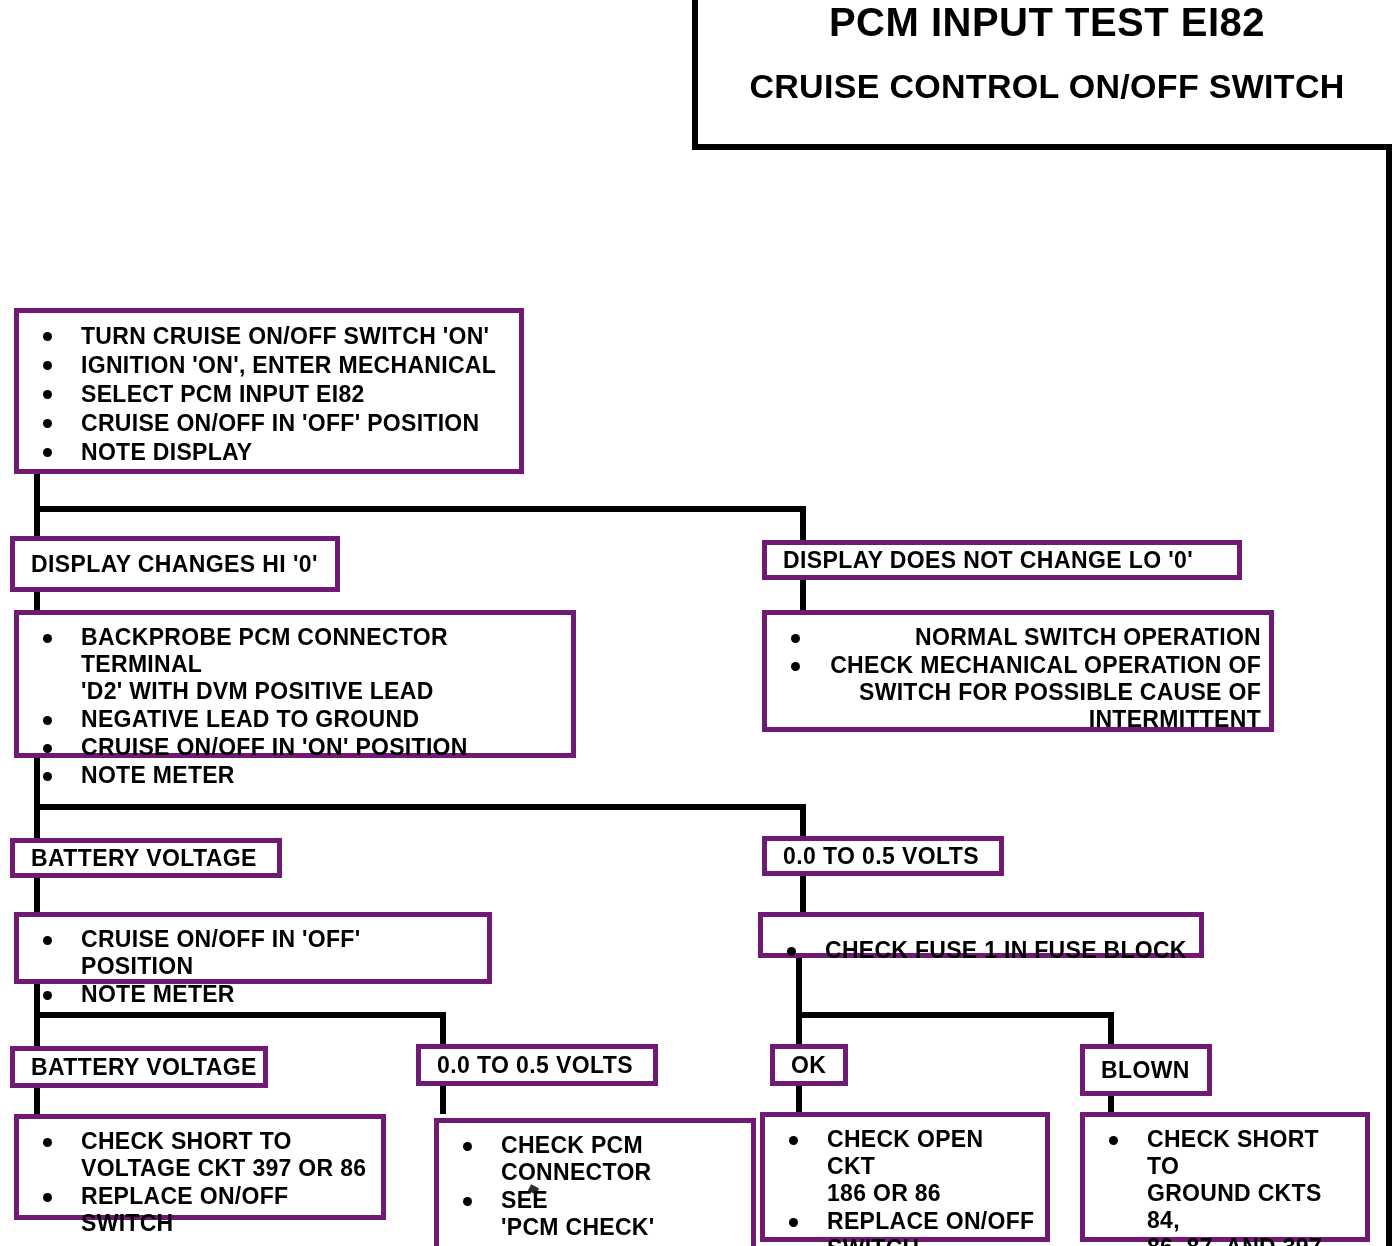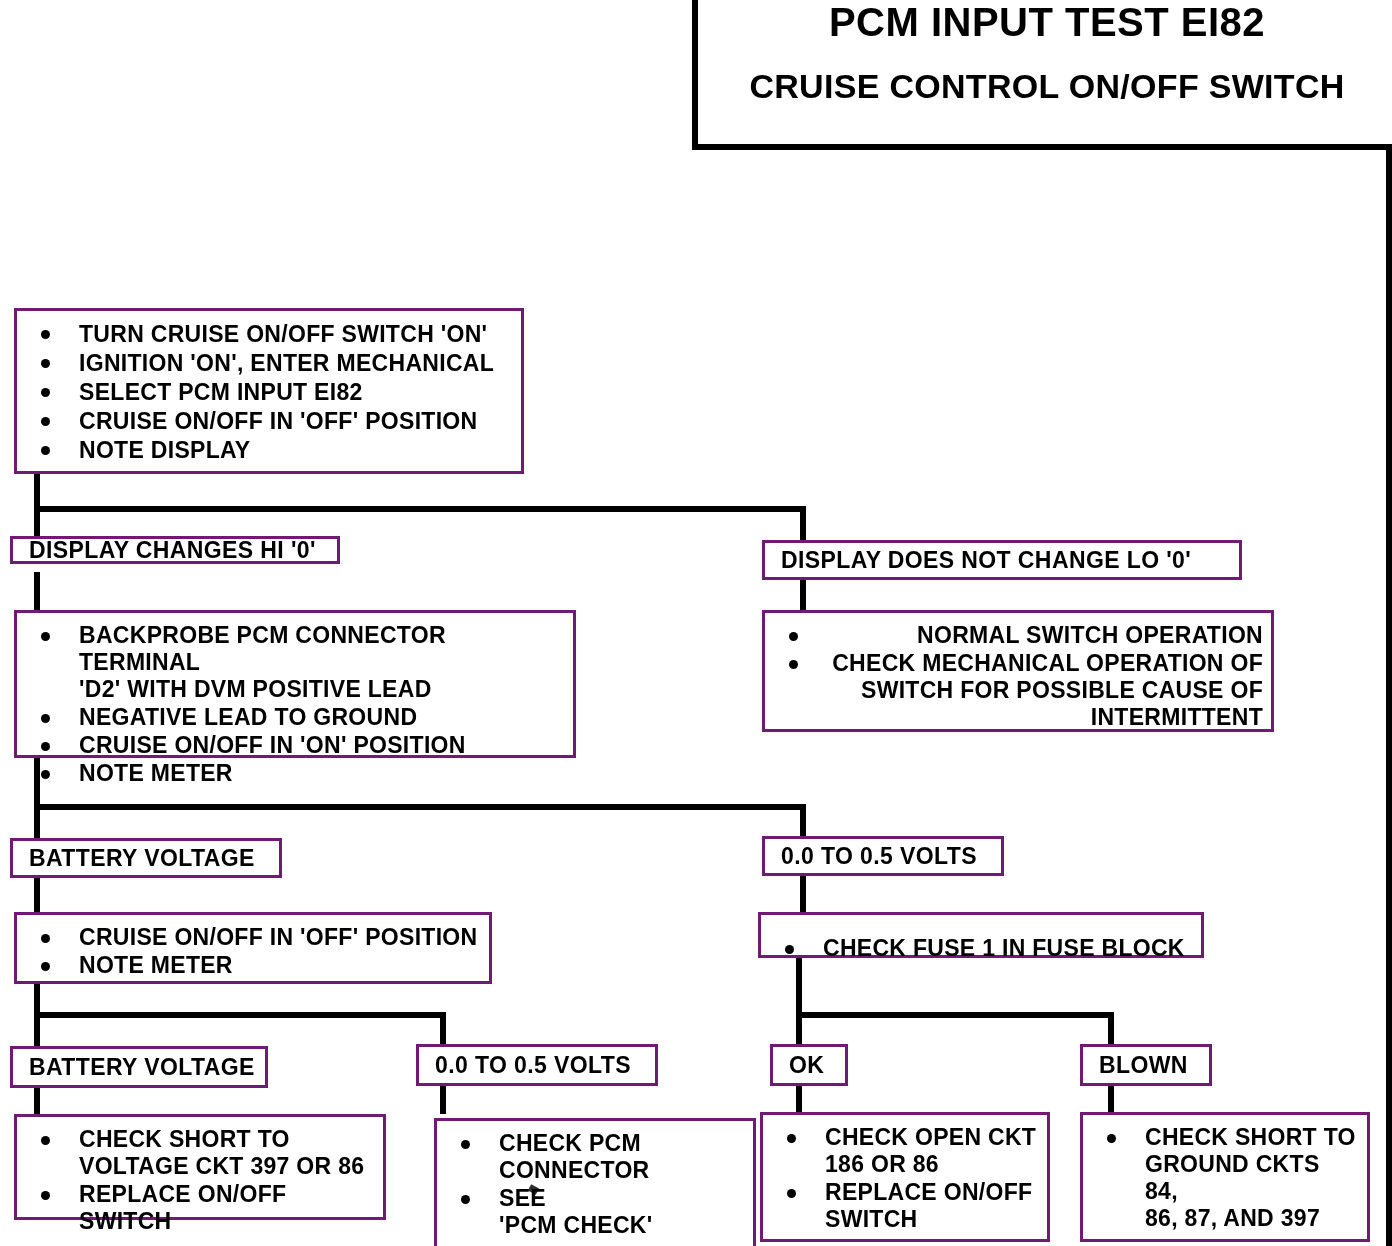--- a/index.html
+++ b/index.html
@@ -41,21 +41,21 @@
   #title-sub {
     font-size: 34px;
     font-weight: bold;
     letter-spacing: 0.3px;
     margin-top: 22px;
     white-space: nowrap;
   }
 
   
   .node {
-    border: 3px solid #701a75;
+    border: 5px solid #701a75;
     background: #fff;
     z-index: 5;
   }
   .label-node {
     display: flex;
     align-items: center;
     padding-left: 16px;
   }
   .label-node .label-text {
     font-size: 23px;
@@ -146,21 +146,21 @@
 <div class="abs node" id="n-step1" style="left:14px; top:308px; width:510px; height:166px;">
   <ul class="bullets">
     <li>TURN CRUISE ON/OFF SWITCH 'ON'</li>
     <li>IGNITION 'ON', ENTER MECHANICAL</li>
     <li>SELECT PCM INPUT EI82</li>
     <li>CRUISE ON/OFF IN 'OFF' POSITION</li>
     <li>NOTE DISPLAY</li>
   </ul>
 </div>
 
-<div class="abs node label-node" style="left:10px; top:536px; width:330px; height:28px;">
+<div class="abs node label-node" style="left:10px; top:536px; width:330px; height:56px;">
   <span class="label-text">DISPLAY CHANGES HI '0'</span>
 </div>
 
 <div class="abs node label-node" style="left:762px; top:540px; width:480px; height:40px;">
   <span class="label-text">DISPLAY DOES NOT CHANGE LO '0'</span>
 </div>
 
 <div class="abs node" style="left:14px; top:610px; width:562px; height:148px;">
   <ul class="bullets tight">
     <li>BACKPROBE PCM CONNECTOR TERMINAL
@@ -206,21 +206,21 @@
 </div>
 
 <div class="abs node label-node" style="left:416px; top:1044px; width:242px; height:42px;">
   <span class="label-text">0.0 TO 0.5 VOLTS</span>
 </div>
 
 <div class="abs node label-node" style="left:770px; top:1044px; width:78px; height:42px;">
   <span class="label-text">OK</span>
 </div>
 
-<div class="abs node label-node" style="left:1080px; top:1044px; width:132px; height:42px;">
+<div class="abs node label-node" style="left:1080px; top:1044px; width:132px; height:52px;">
   <span class="label-text">BLOWN</span>
 </div>
 
 <div class="abs node" style="left:14px; top:1114px; width:372px; height:106px;">
   <ul class="bullets tight">
     <li>CHECK SHORT TO
 VOLTAGE CKT 397 OR 86</li>
     <li>REPLACE ON/OFF SWITCH</li>
   </ul>
 </div>

